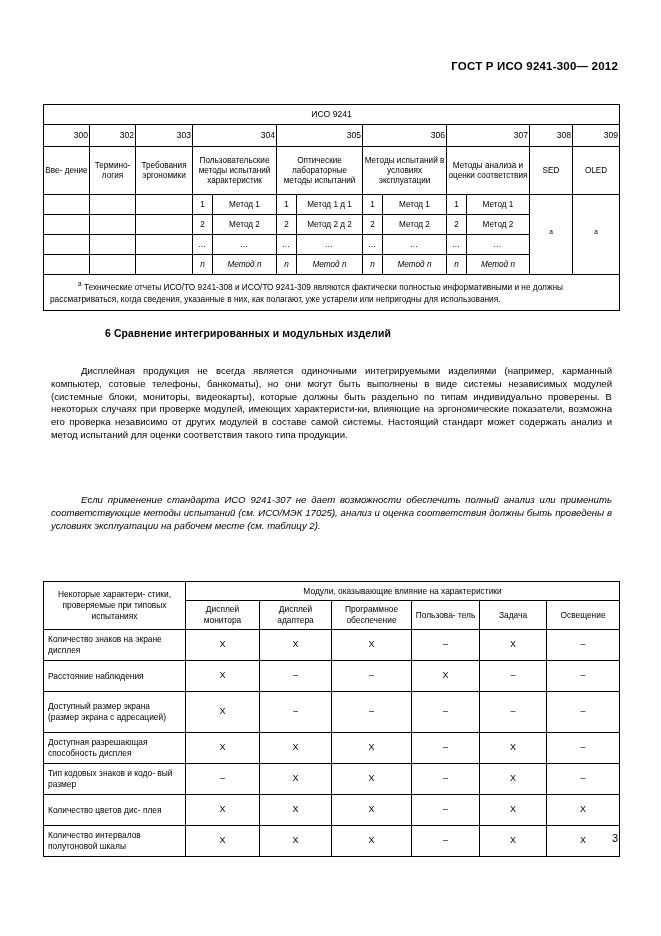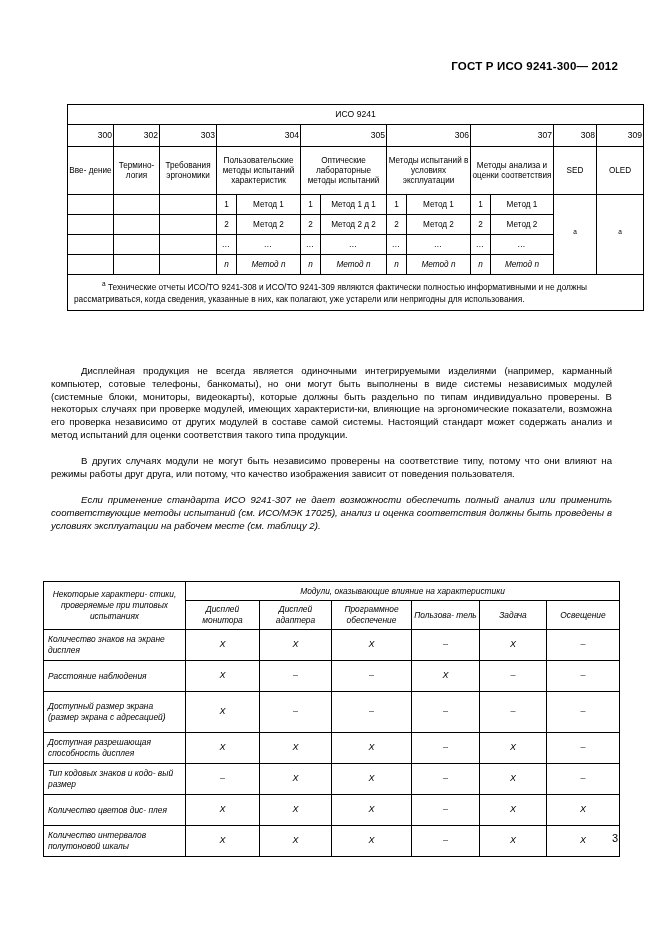--- a/index.html
+++ b/index.html
@@ -77,21 +77,21 @@
     line-height: 1.22;
   }
 
   
   #table1-wrap {
     position: absolute;
     left: 43px;
     top: 104px;
     width: 576px;
   }
-  #table1 { width: 576px; margin-left: 24px; }
+  #table1 { width: 576px; }
   #table1 td { height: 13px; }
   #table1 .iso-title { height: 17px; font-size: 8.6px; }
   #table1 .numrow td { height: 19px; font-size: 8.6px; text-align: right; }
   #table1 .titlerow td { height: 45px; font-size: 8.2px; }
   #table1 .methodrow td { height: 17px; }
   #table1 .dots { letter-spacing: 1.5px; }
   #table1 .ital { font-style: italic; }
   #table1 .blankcell { }
   #table1 .sup {
     font-size: 6.5px;
@@ -136,21 +136,20 @@
   #table2-wrap {
     position: absolute;
     left: 43px;
     top: 581px;
     width: 576px;
   }
   #table2 { width: 576px; }
   #table2 td {
     font-size: 8.4px;
     line-height: 1.28;
-    font-style: italic;
   }
   #table2 .head-span { height: 16px; }
   #table2 .head-sub td { height: 26px; }
   #table2 .rowlabel {
     text-align: left;
     padding-left: 4px;
     padding-right: 2px;
   }
   #table2 .datarow td { height: 28px; }
   #table2 .tall td { height: 38px; }
@@ -278,26 +277,24 @@
         <td class="ital">Метод n</td>
       </tr>
 
       <tr>
         <td class="note-cell" colspan="13"><span class="note-indent"><span class="sup">a</span> <span>Технические отчеты ИСО/ТО 9241-308 и ИСО/ТО 9241-309 являются фактически полностью информативными и не должны рассматриваться, когда сведения, указанные в них, как полагают, уже устарели или непригодны для использования.</span></span></td>
       </tr>
     </tbody>
       </table>
   </div>
 
+  <div class="section-head">6 Сравнение интегрированных и модульных изделий</div>
 
   <div class="body-block" id="para1">
     <p>Дисплейная продукция не всегда является одиночными интегрируемыми изделиями (например, карманный компьютер, сотовые телефоны, банкоматы), но они могут быть выполнены в виде системы независимых модулей (системные блоки, мониторы, видеокарты), которые должны быть раздельно по типам индивидуально проверены. В некоторых случаях при проверке модулей, имеющих характеристи-ки, влияющие на эргономические показатели, возможна его проверка независимо от других модулей в составе самой системы. Настоящий стандарт может содержать анализ и метод испытаний для оценки соответствия такого типа продукции.</p>
-  </div>
-  <div class="body-block" id="para2">
-    <p>В других случаях модули не могут быть независимо проверены на соответствие типу, потому что они влияют на режимы работы друг друга, или потому, что качество изображения зависит от поведения пользователя.</p>
   </div>
   <div class="body-block" id="para3">
     <p>Если применение стандарта ИСО 9241-307 не дает возможности обеспечить полный анализ или применить соответствующие методы испытаний (см. ИСО/МЭК 17025), анализ и оценка соответствия должны быть проведены в условиях эксплуатации на рабочем месте (см. таблицу 2).</p>
   </div>
 
 
   <div id="table2-wrap">
     <table class="gost" id="table2">
       <colgroup>
         <col style="width:142px">

